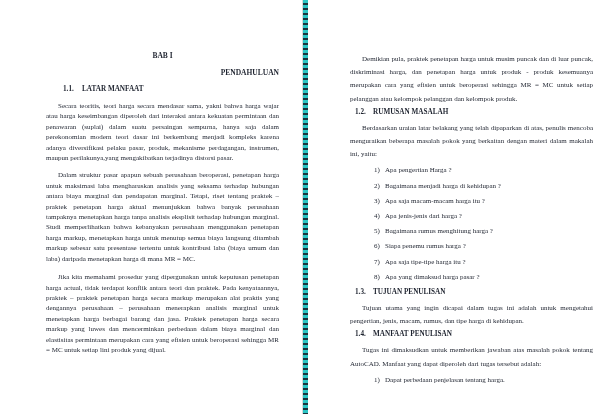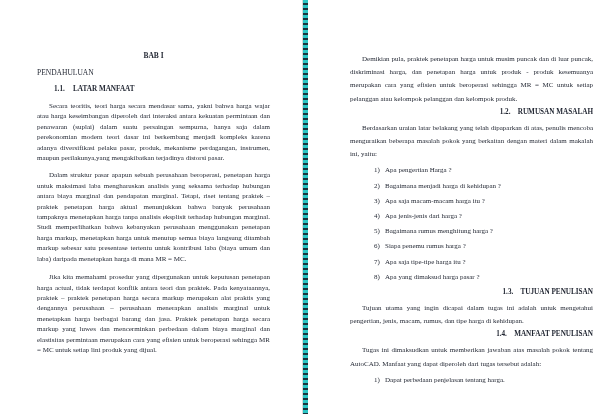--- a/index.html
+++ b/index.html
@@ -10,43 +10,43 @@
   }
   html,body{margin:0;padding:0;}
   body{
     width:610px;height:414px;overflow:hidden;
     background:var(--page_bg);
     font-family:"Liberation Serif","DejaVu Serif",serif;
     color:var(--text);
   }
   .spread{position:relative;width:610px;height:414px;background:var(--page_bg);}
   .page{position:absolute;top:0;height:414px;background:var(--page_bg);box-sizing:border-box;}
-  .page-left{left:0;width:303px;padding:51px 33px 0 37px;}
+  .page-left{left:9px;width:303px;padding:51px 33px 0 37px;}
   .page-right{left:308px;width:307px;padding:53px 22px 0 42px;}
   .divider{
     position:absolute;top:0;left:303px;width:5px;height:414px;
     background:repeating-linear-gradient(to bottom,
       var(--divider_teal) 0px, var(--divider_teal) 3px,
       var(--divider_dark) 3px, var(--divider_dark) 5px);
     border-left:1px solid #d9d9d9;border-right:1px solid #d9d9d9;
     box-sizing:content-box;margin-left:-1px;
   }
   .chapter-title{
     text-align:center;font-weight:bold;font-size:7.5px;line-height:9px;
   }
   .chapter-subtitle{
-    text-align:left;font-weight:normal;font-size:7.5px;line-height:9px;margin-top:8px;
+    text-align:right;font-weight:bold;font-size:7.5px;line-height:9px;margin-top:8px;
   }
   .sec-head{
     display:flex;font-weight:bold;font-size:7.2px;line-height:9px;
     margin:8px 0 7px 0;
   }
   .page-left .sec-head{padding-left:17px;align-items:flex-end;}
   .page-left .sec-head .sec-num{min-width:19px;}
-  .page-right .sec-head{padding-left:5px;margin:2px 0 5px 0;justify-content:flex-end;}
+  .page-right .sec-head{padding-left:5px;margin:2px 0 5px 0;}
   .page-right .sec-head .sec-num{min-width:18px;}
   .body-p{
     font-size:7px;text-align:justify;text-indent:12px;
     margin:0 0 7px 0;
   }
   .page-left .body-p{line-height:10.4px;}
   .page-right .body-p{line-height:13.2px;margin:0 0 2px 0;}
   .page-left .body-p.p-last{margin-top:8px;}
   .qlist{margin:3px 0 4px 0;}
   .li{

